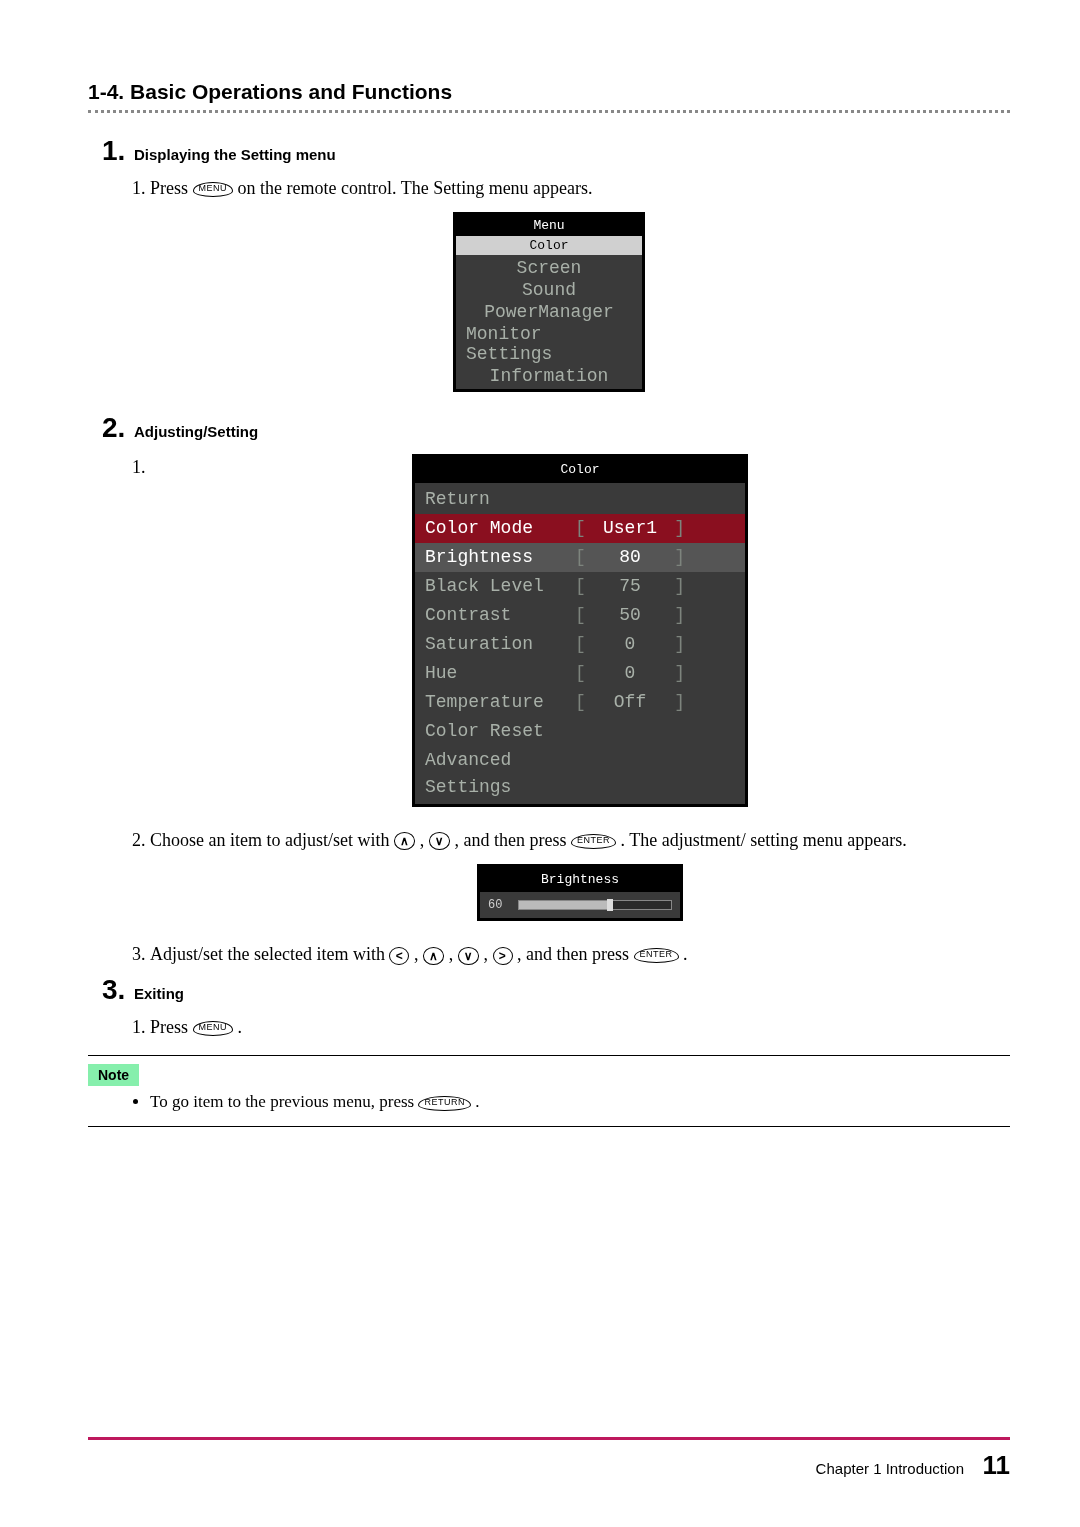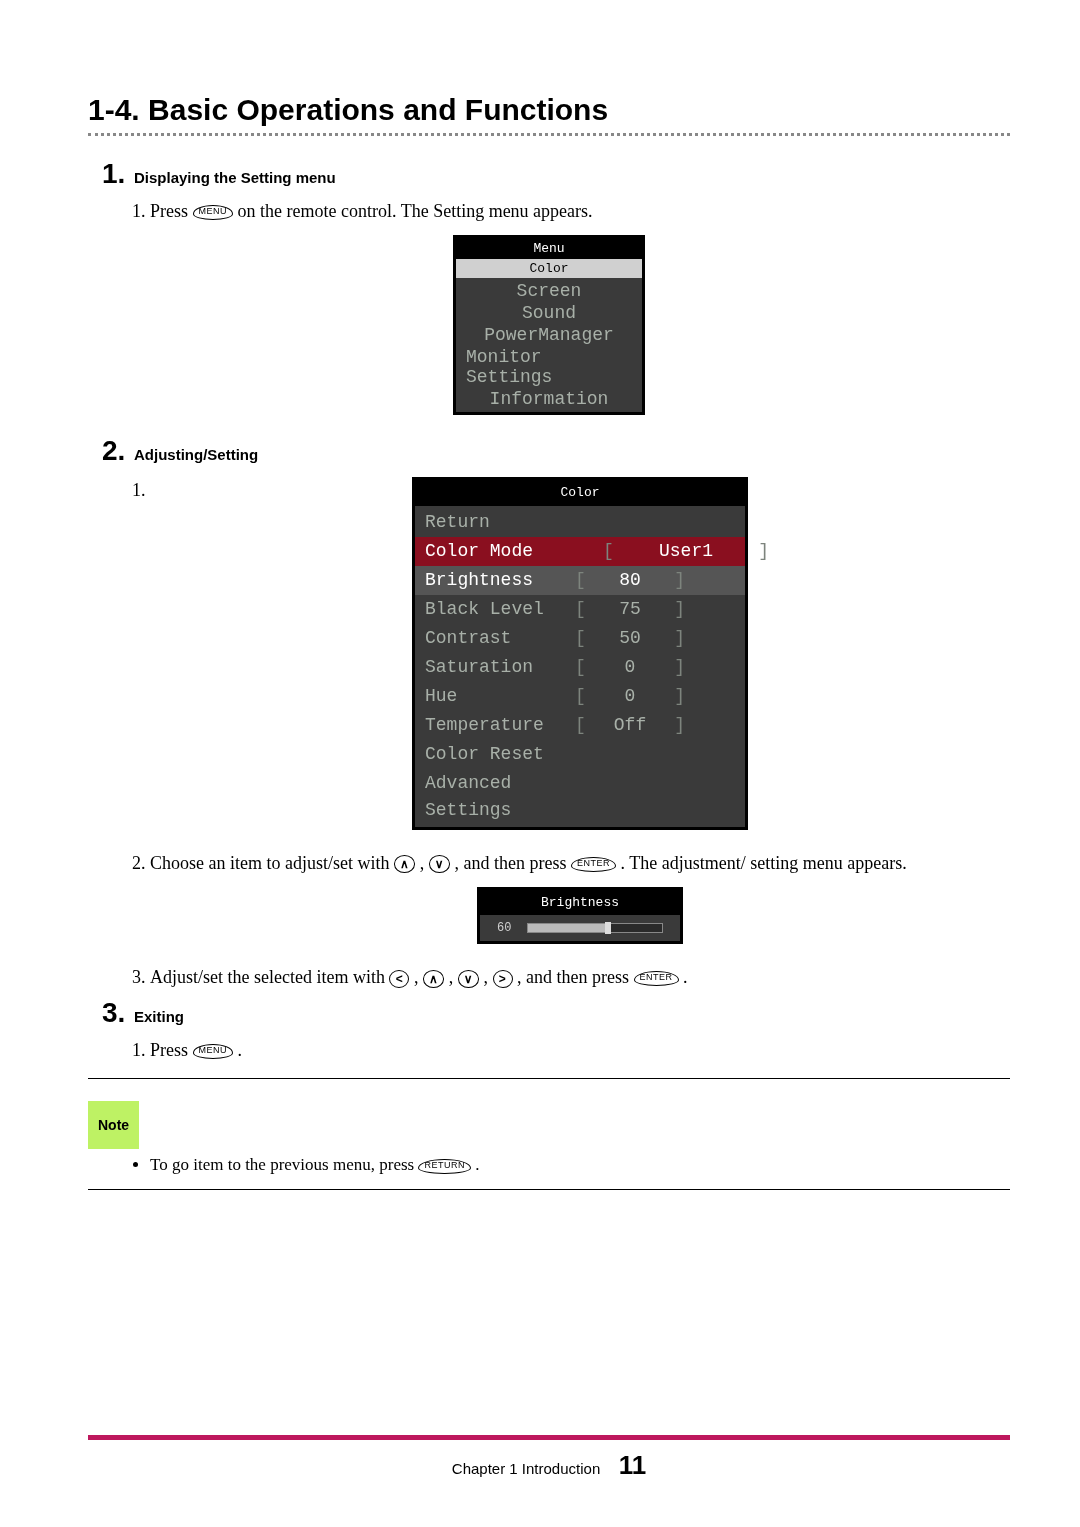--- a/index.html
+++ b/index.html
@@ -11,24 +11,24 @@
   }
   .page {
     width: 1080px;
     min-height: 1527px;
     box-sizing: border-box;
     padding: 80px 70px 40px 88px;
     position: relative;
   }
   .section-title {
     font-family: Arial, Helvetica, sans-serif;
-    font-size: 30px;
+    font-size: 21px;
     font-weight: bold;
     color: #000;
-    margin: 13px 0 6px 0;
+    margin: 0 0 6px 0;
   }
   .dotted-rule {
     border: none;
     border-top: 3px dotted #888;
     margin: 0 0 22px 0;
   }
   .bullet-head {
     font-family: Arial, Helvetica, sans-serif;
     font-size: 18px;
     font-weight: bold;
@@ -126,30 +126,29 @@
   .osd2 .row {
     justify-content: flex-start;
   }
   .osd2 .col-label { flex: 0 0 150px; }
   .osd2 .col-b1 { flex: 0 0 20px; color:#7d847d; }
   .osd2 .col-val { flex: 0 0 70px; text-align: center; }
   .osd2 .col-b2 { flex: 0 0 20px; text-align:right; color:#7d847d;}
   .osd .row.sel {
     background: #8a0f1f;
     color: #fff;
-    gap: 28px;
   }
   .osd .row.hl {
     background: #555;
     color: #fff;
   }
   .osd3 .bar-row {
     display: flex;
     align-items: center;
-    padding: 4px 17px;
+    padding: 4px 8px;
     background: #3a3a3a;
     gap: 6px;
   }
   .osd3 .bar-val {
     font-size: 12px;
     color: #cfcfcf;
     width: 24px;
   }
   .osd3 .bar-track {
     flex: 1;
@@ -173,42 +172,41 @@
   .hr-thin {
     border: none;
     border-top: 1px solid #000;
     margin: 14px 0 8px 0;
   }
   .note-box {
     margin-top: 4px;
   }
   .note-label {
     display: inline-block;
-    background: #bef264;
+    background: #86efac;
     font-family: Arial, Helvetica, sans-serif;
     font-size: 14px;
     font-weight: bold;
-    padding: 16px 10px;
-    margin-top: 14px;
+    padding: 3px 10px;
   }
   .note-list {
     margin: 6px 0 0 4px;
     font-size: 17px;
   }
   .note-list li {
     list-style: disc;
     margin-left: 18px;
   }
   .footer {
     position: absolute;
     bottom: 46px;
     right: 70px;
     left: 88px;
-    border-top: 5px solid #be185d;
-    text-align: center;
+    border-top: 3px solid #be185d;
+    text-align: right;
     padding-top: 10px;
     font-family: Arial, Helvetica, sans-serif;
   }
   .footer-text {
     font-size: 15px;
     display: inline-block;
     vertical-align: baseline;
     margin-right: 14px;
   }
   .footer-page {

